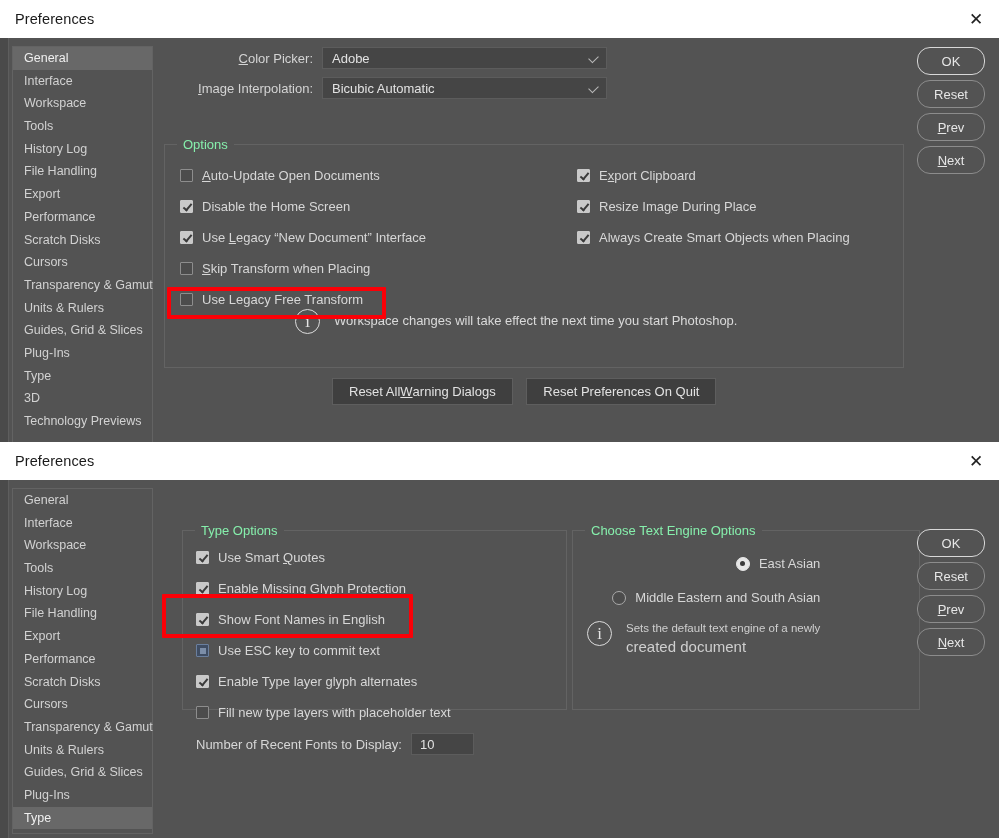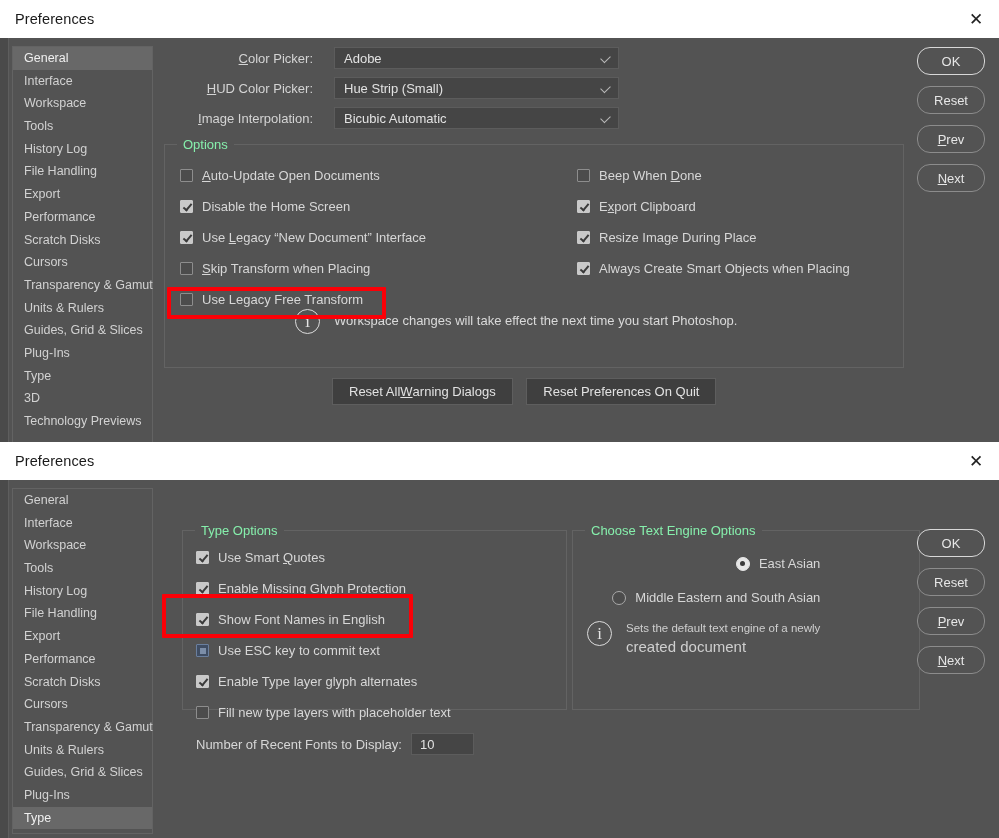--- a/index.html
+++ b/index.html
@@ -103,21 +103,20 @@
     left: 160px;
     top: 0;
     right: 0;
   }
 
   
   .field-row {
     display: flex;
     align-items: center;
     margin-bottom: 8px;
-    gap: 12px;
   }
   .field-label {
     width: 153px;
     text-align: right;
     padding-right: 9px;
     font-size: 13px;
     color: #d4d4d4;
     white-space: nowrap;
   }
   .field-label u { text-decoration: underline; }
@@ -294,21 +293,21 @@
     display: flex;
     align-items: center;
     justify-content: center;
     width: 66px;
     height: 26px;
     border-radius: 13px;
     border: 1px solid #8c8c8c;
     background: #535353;
     color: #e6e6e6;
     font-size: 13px;
-    margin-bottom: 11px;
+    margin-bottom: 5px;
     cursor: pointer;
     font-family: "Liberation Sans", sans-serif;
   }
   .pill-btn.primary {
     border: 1.6px solid #d8d8d8;
   }
   .pill-btn u { text-decoration: underline; }
 
   
   .num-field {
@@ -370,27 +369,20 @@
 
       <div style="position:absolute; left:0; top:9px;">
         <div class="field-row">
           <div class="field-label"><u>C</u>olor Picker:</div>
           <div class="select-box">
             <span>Adobe</span>
             <span class="caret"></span>
           </div>
         </div>
         <div class="field-row">
-          <div class="field-label"><u>H</u>UD Color Picker:</div>
-          <div class="select-box">
-            <span>Hue Strip (Small)</span>
-            <span class="caret"></span>
-          </div>
-        </div>
-        <div class="field-row">
           <div class="field-label"><u>I</u>mage Interpolation:</div>
           <div class="select-box">
             <span>Bicubic Automatic</span>
             <span class="caret"></span>
           </div>
         </div>
       </div>
 
       <div class="groupbox" style="left:4px; top:106px; width:740px; height:224px;">
         <div class="gb-title">Options</div>
@@ -412,24 +404,20 @@
             <span class="chk"></span>
             <span class="chk-label"><u>S</u>kip Transform when Placing</span>
           </div>
           <div class="chk-row">
             <span class="chk"></span>
             <span class="chk-label">Use Legacy Free Transform</span>
           </div>
         </div>
 
         <div style="position:absolute; left:412px; top:20px;">
-          <div class="chk-row">
-            <span class="chk"></span>
-            <span class="chk-label">Beep When <u>D</u>one</span>
-          </div>
           <div class="chk-row">
             <span class="chk checked"></span>
             <span class="chk-label">E<u>x</u>port Clipboard</span>
           </div>
           <div class="chk-row">
             <span class="chk checked"></span>
             <span class="chk-label">Resize Ima<u>g</u>e During Place</span>
           </div>
           <div class="chk-row">
             <span class="chk checked"></span>

